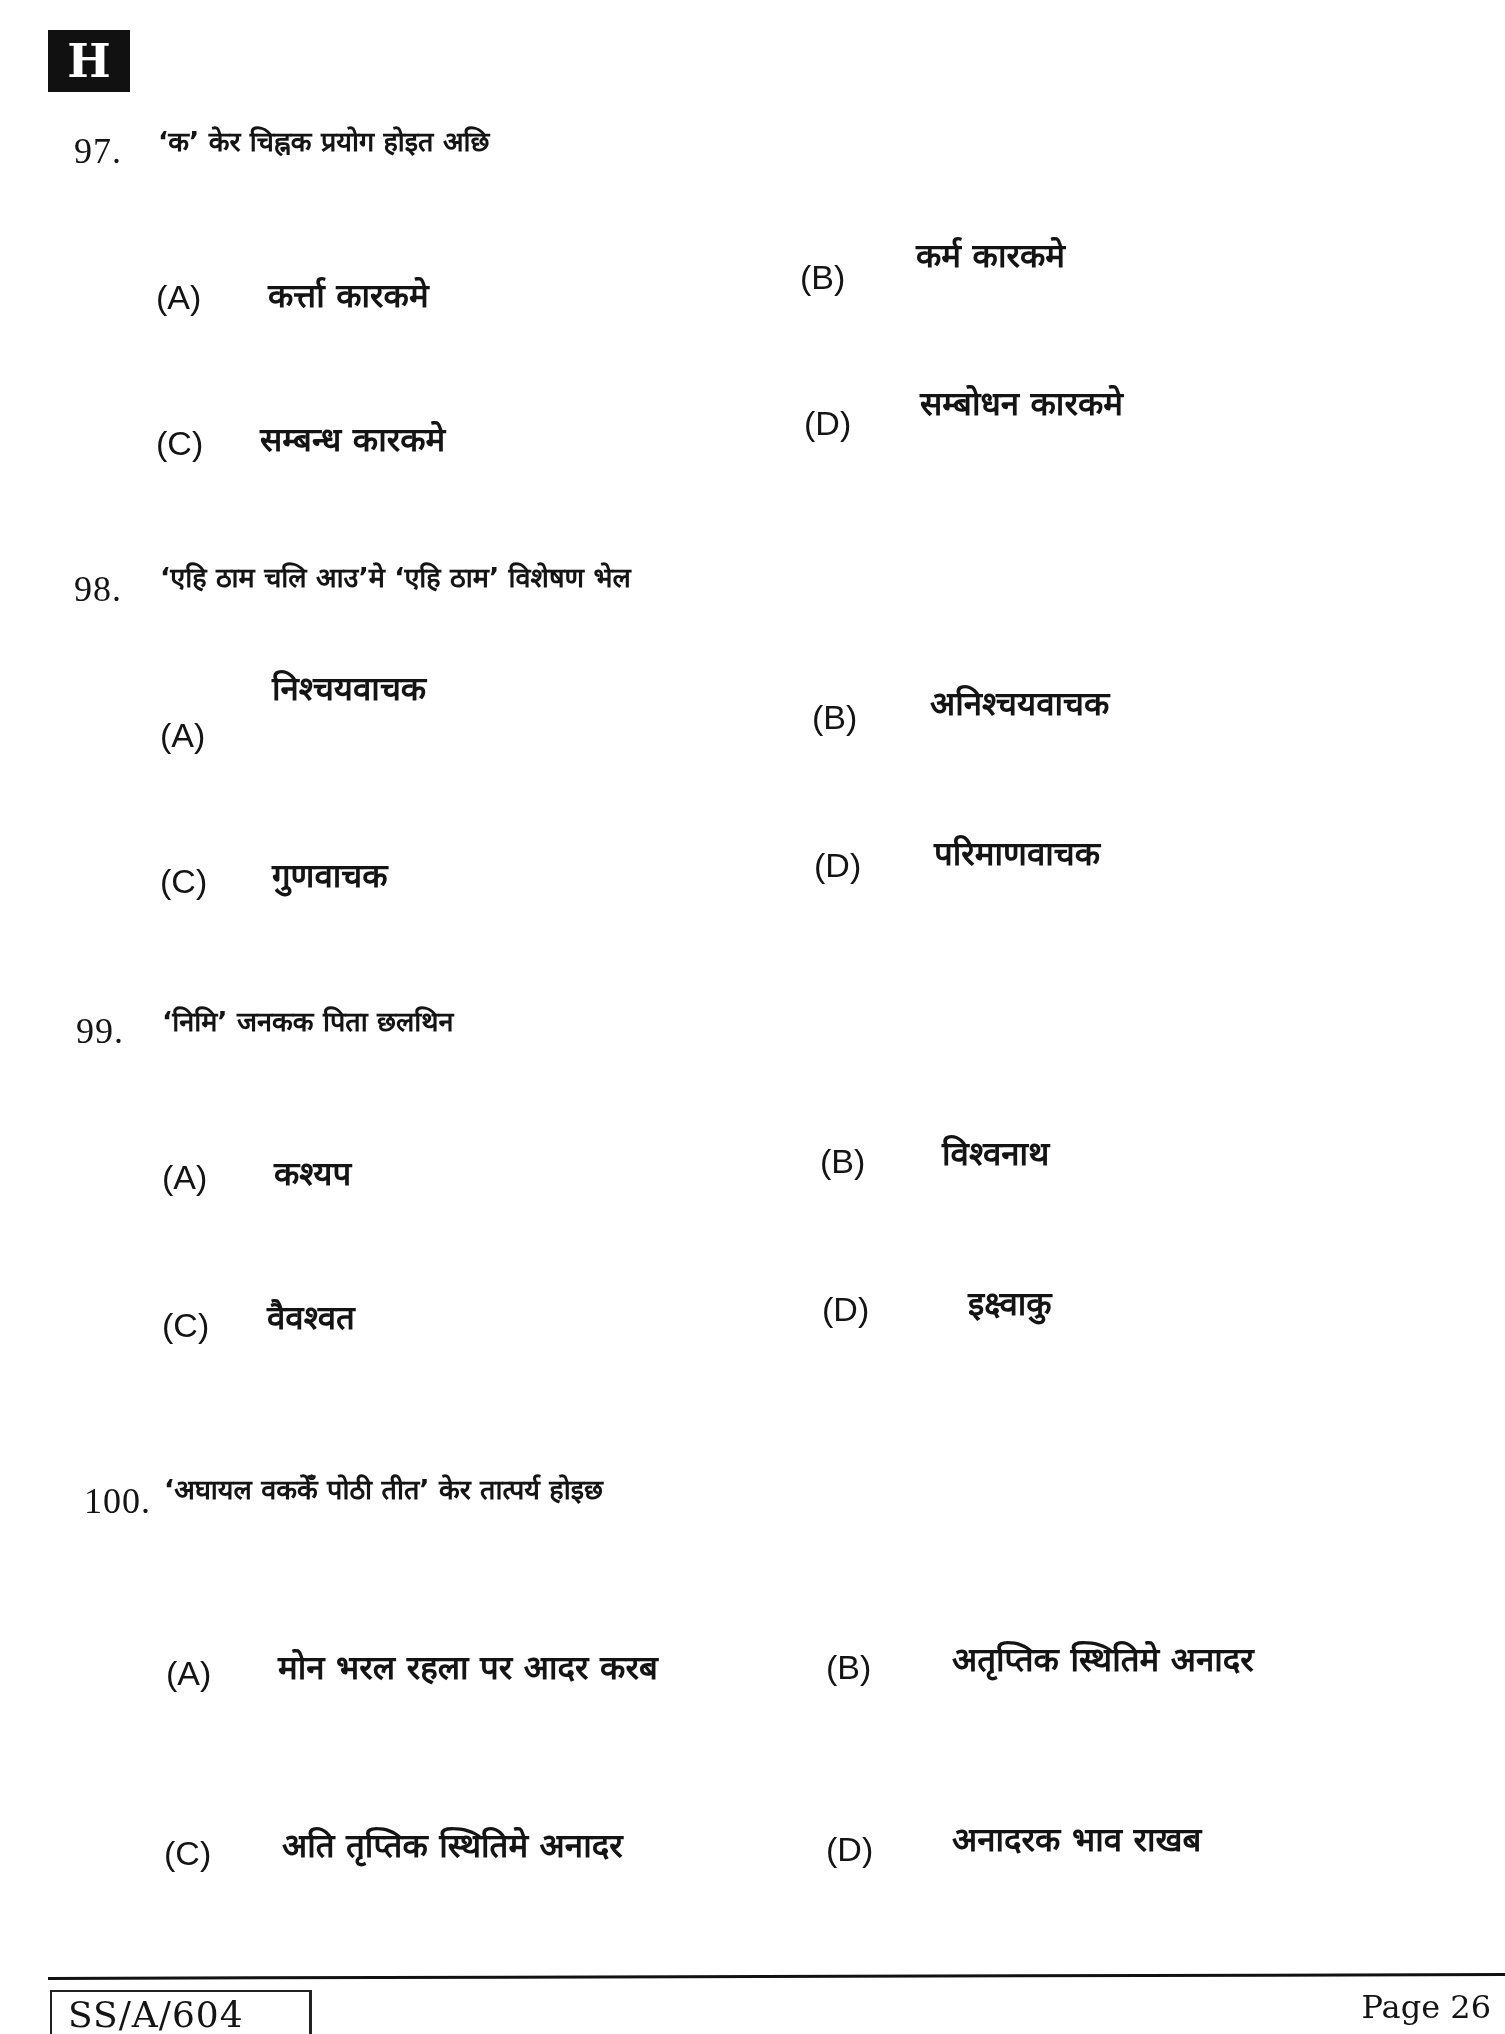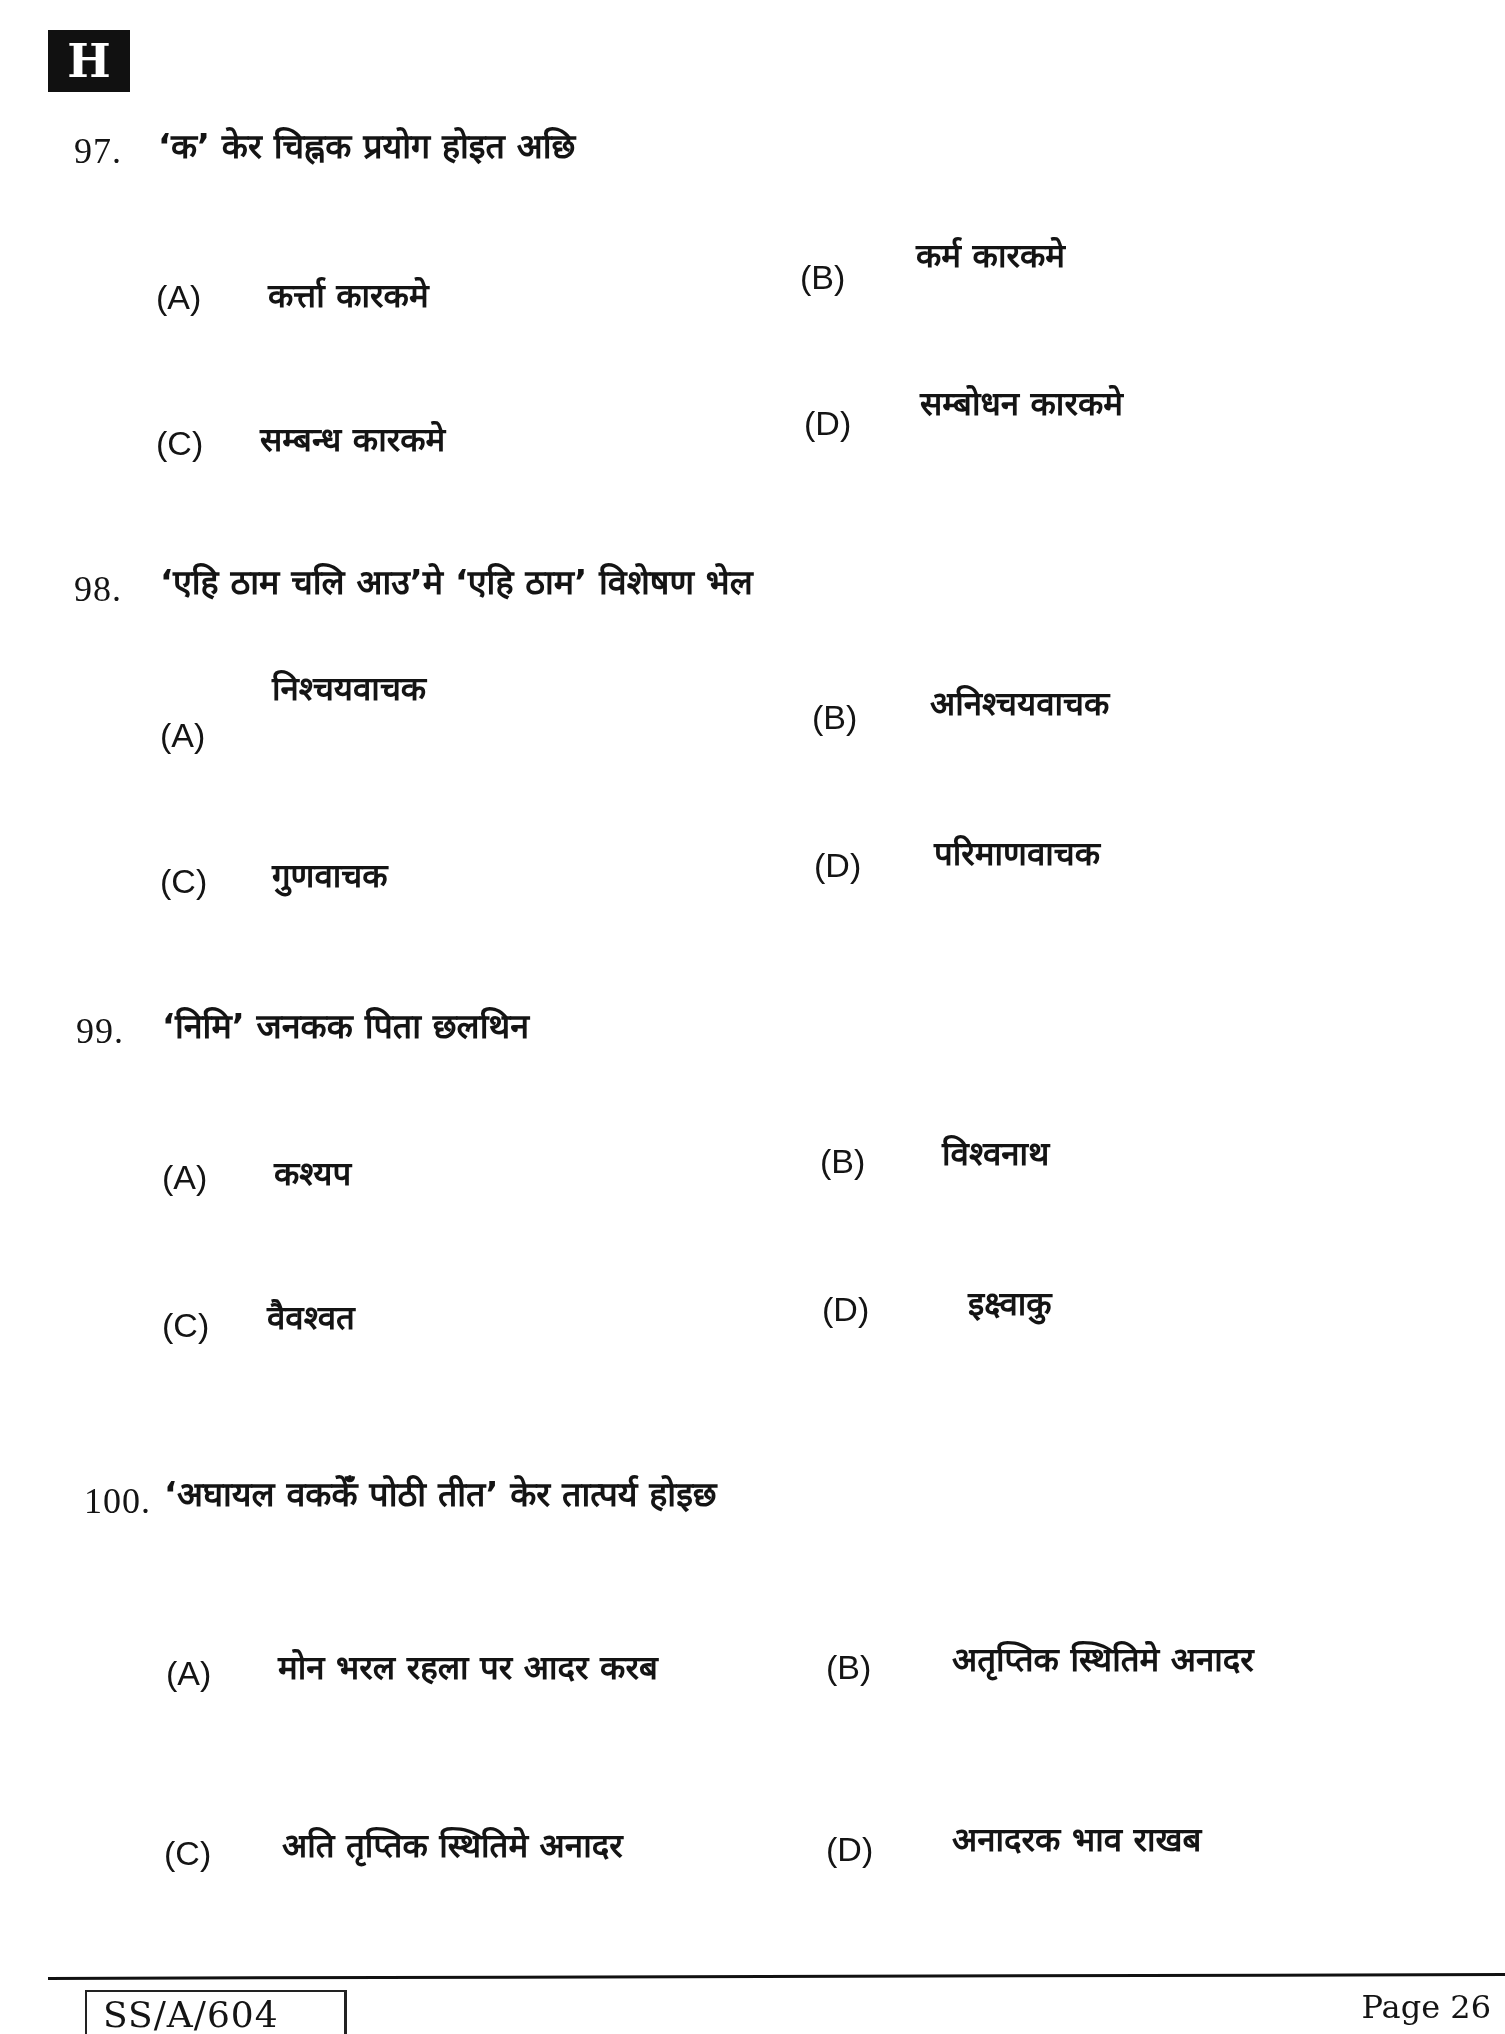--- a/index.html
+++ b/index.html
@@ -12,39 +12,39 @@
     position: absolute; left: 48px; top: 30px; width: 82px; height: 62px;
     background: #111; color: #fff; font-family: "DejaVu Serif", serif;
     font-weight: bold; font-size: 46px; line-height: 62px; text-align: center;
   }
   .qnum {
     position: absolute; font-family: "Liberation Serif", serif; font-size: 36px;
     letter-spacing: 1px;
     margin-left: 28px;
   }
   .qtext {
-    position: absolute; font-family: "DejaVu Sans", sans-serif; font-size: 34px;
+    position: absolute; font-family: "DejaVu Sans", sans-serif; font-size: 27px;
     font-weight: bold; white-space: nowrap;
   }
   .opt-label {
     position: absolute; font-family: "Liberation Sans", sans-serif; font-size: 34px;
   }
   .opt-text {
     position: absolute; font-family: "DejaVu Sans", sans-serif; font-size: 33px;
     font-weight: bold; white-space: nowrap;
   }
   .footer-rule {
     position: absolute; left: 48px; right: 0; top: 1975px; height: 3px;
     background: #111; transform: rotate(-0.15deg);
   }
   .code-box {
     position: absolute; left: 50px; top: 1990px; width: 262px; height: 44px;
     border-left: 2px solid #222; border-right: 3px solid #222; border-top: 2px solid #222;
     font-family: "DejaVu Serif", serif; font-size: 36px; line-height: 46px;
-    padding-left: 16px; box-sizing: border-box; letter-spacing: 1px; margin-left: 35px;
+    padding-left: 16px; box-sizing: border-box; letter-spacing: 1px;
   }
   .page-no {
     position: absolute; right: 14px; top: 1988px;
     font-family: "DejaVu Serif", serif; font-weight: normal; font-size: 32px;
   }
 </style>
 </head>
 <body>
 
 <div class="page">

